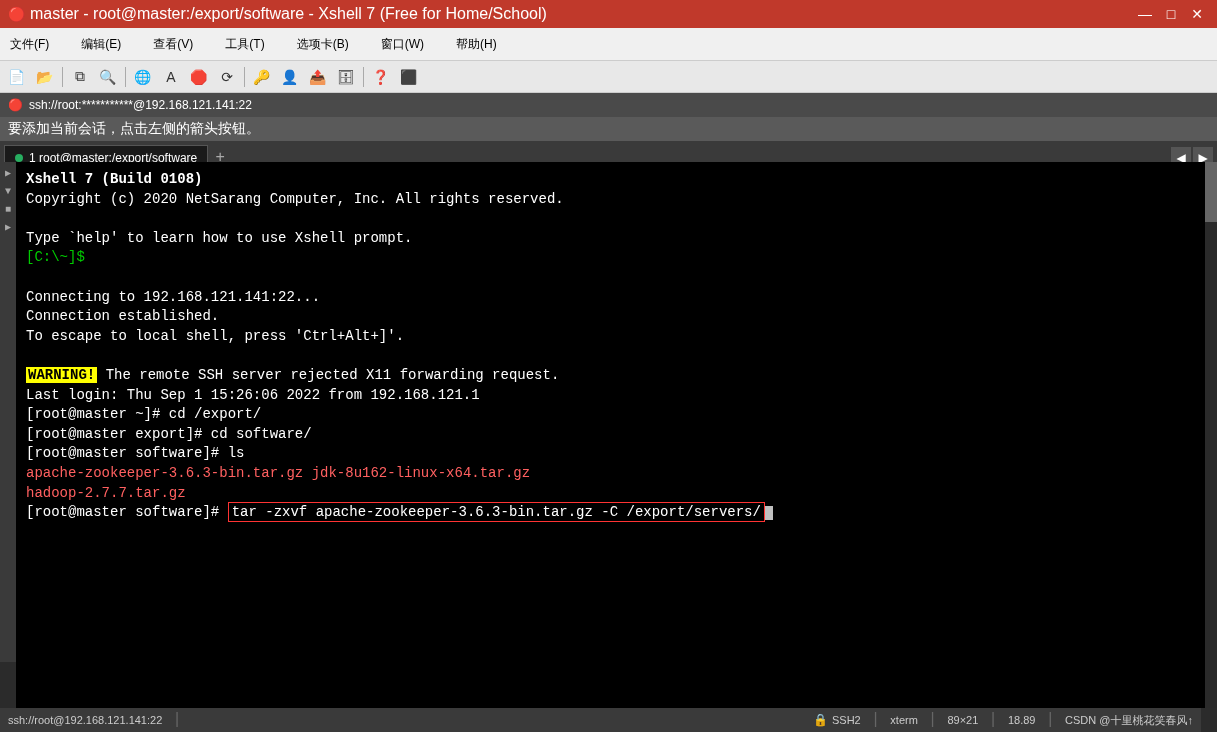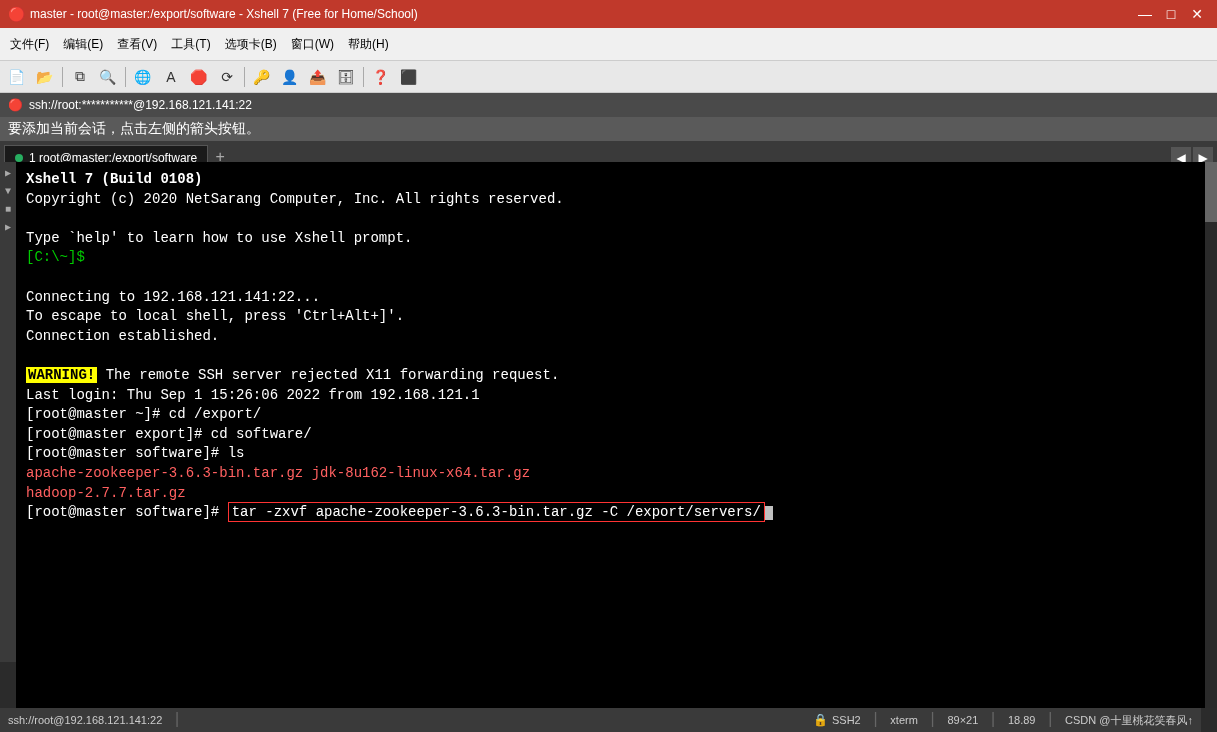--- a/index.html
+++ b/index.html
@@ -27,21 +27,21 @@
       gap: 6px;
     }
     #title-bar-icon {
       width: 16px;
       height: 16px;
       color: white;
       font-size: 14px;
     }
     #title-bar-text {
       color: white;
-      font-size: 12px;
+      font-size: 16px;
       font-family: 'Segoe UI', Arial, sans-serif;
     }
     #title-bar-buttons {
       display: flex;
       gap: 2px;
     }
     .title-btn {
       width: 24px;
       height: 20px;
       background: transparent;
@@ -54,21 +54,21 @@
       justify-content: center;
     }
 
     
     #menu-bar {
       height: 22px;
       background: #f0f0f0;
       display: flex;
       align-items: center;
       padding: 16px 4px;
-      gap: 2px;
+      gap: 20px;
       border-bottom: 1px solid #ccc;
     }
     .menu-item {
       padding: 2px 6px;
       font-size: 12px;
       font-family: 'Segoe UI', Arial, sans-serif;
       cursor: pointer;
       color: #000;
     }
 
@@ -393,24 +393,24 @@
     <span class="term-white">Type `help' to learn how to use Xshell prompt.</span>
   </div>
   <div>
     <span class="term-green">[C:\~]$</span>
   </div>
   <div>&nbsp;</div>
   <div>
     <span class="term-white">Connecting to 192.168.121.141:22...</span>
   </div>
   <div>
+    <span class="term-white">Connection established.</span>
+  </div>
+  <div>
     <span class="term-white">To escape to local shell, press 'Ctrl+Alt+]'.</span>
-  </div>
-  <div>
-    <span class="term-white">Connection established.</span>
   </div>
   <div>&nbsp;</div>
   <div>
     <span class="term-yellow-bg">WARNING!</span>
     <span class="term-white"> The remote SSH server rejected X11 forwarding request.</span>
   </div>
   <div>
     <span class="term-white">Last login: Thu Sep  1 15:26:06 2022 from 192.168.121.1</span>
   </div>
   <div>

